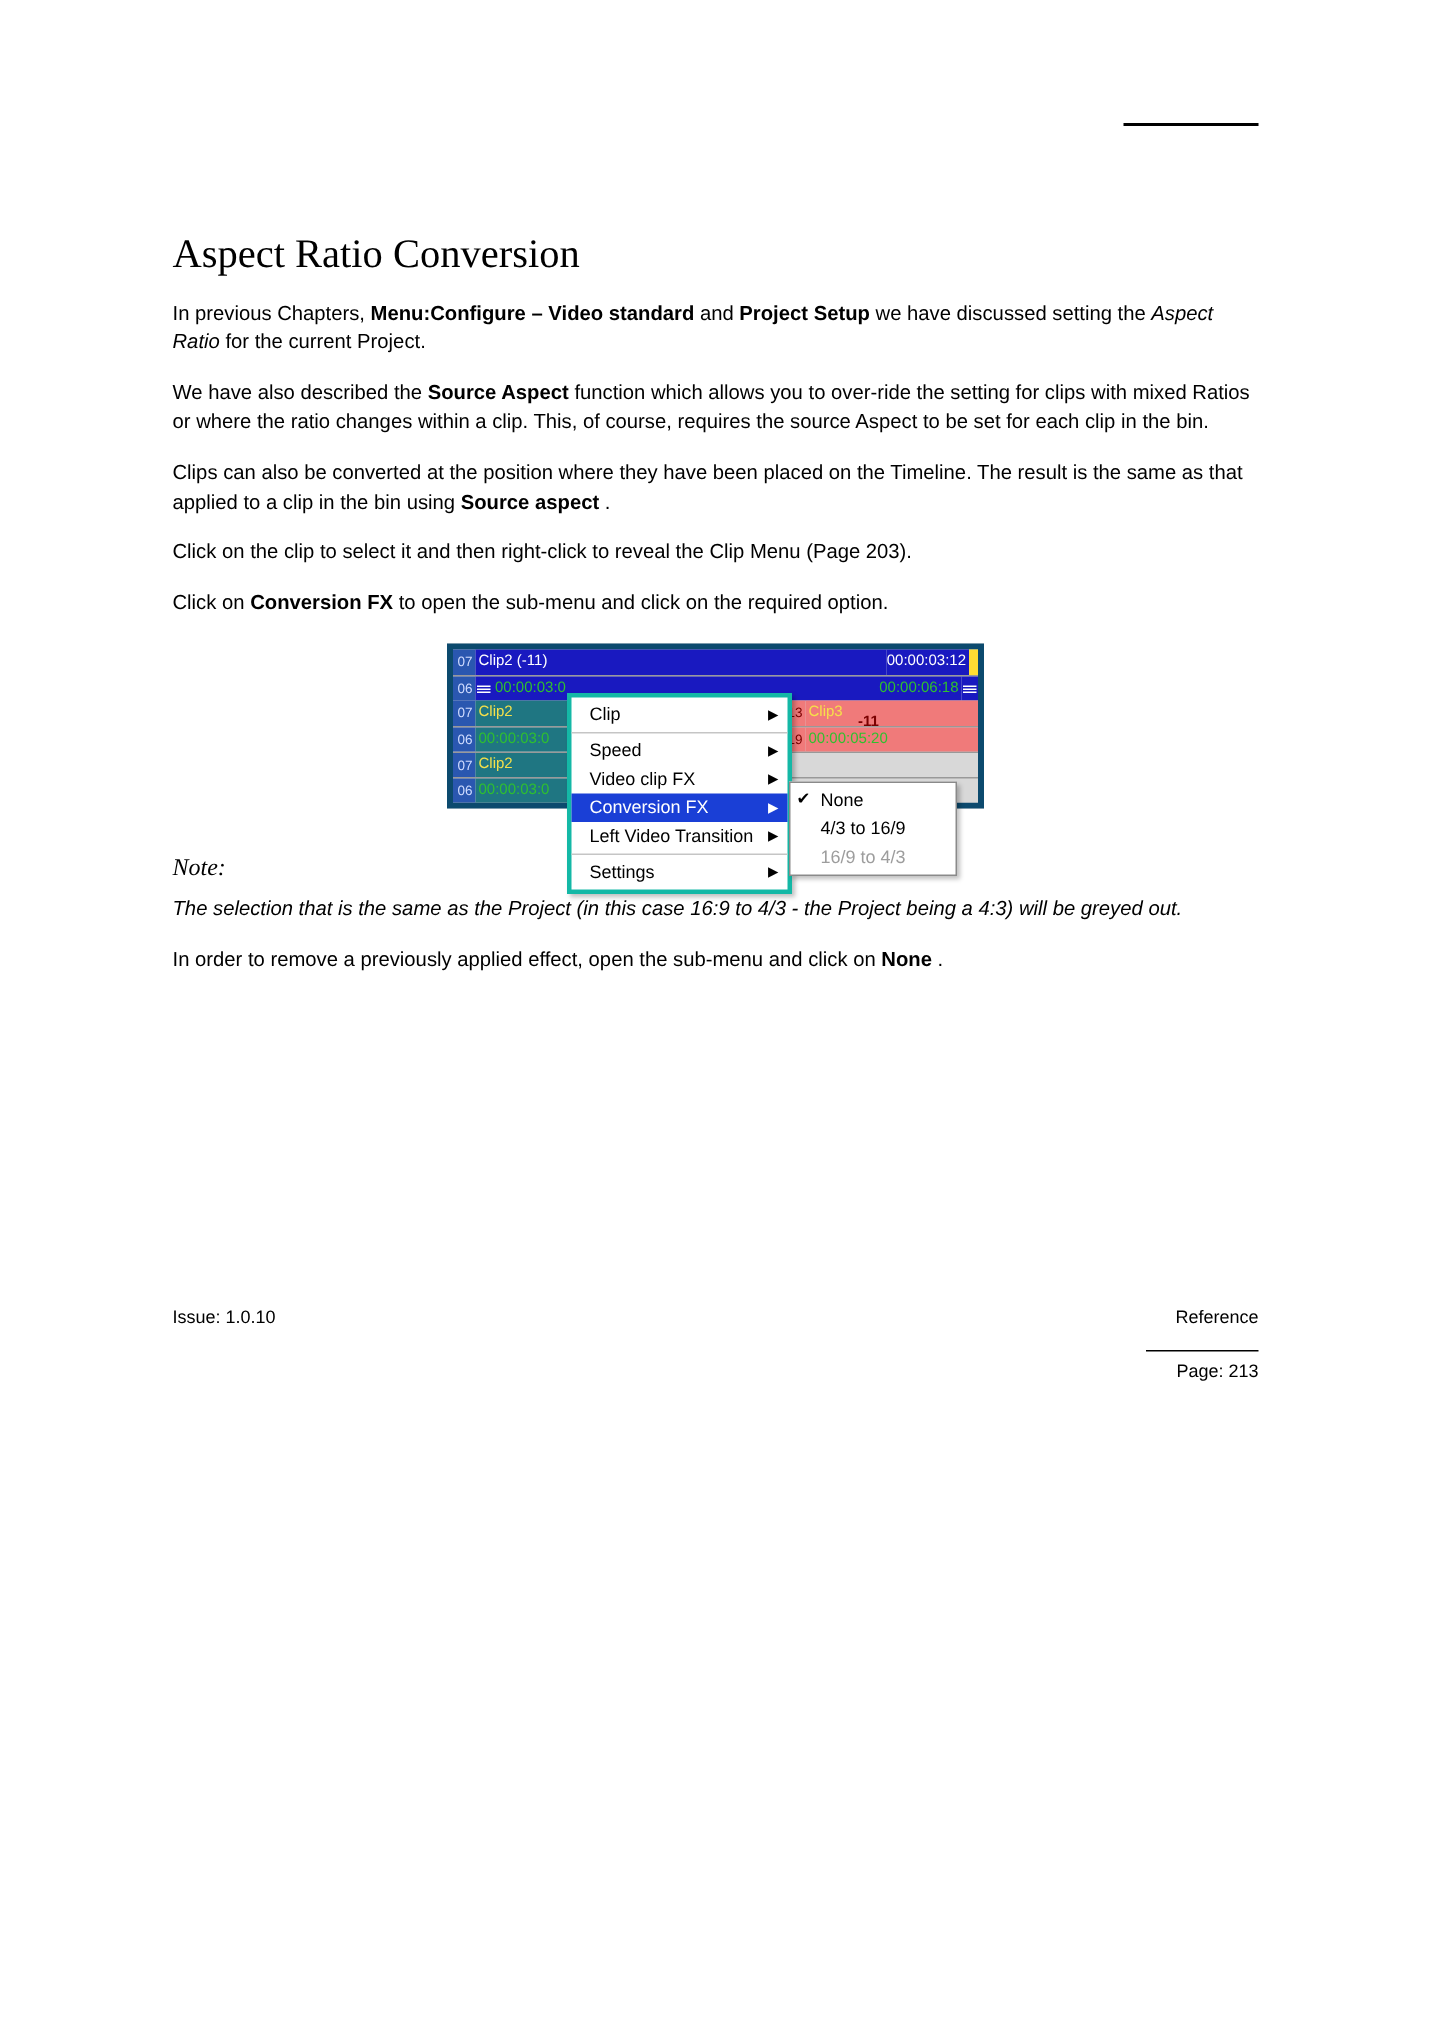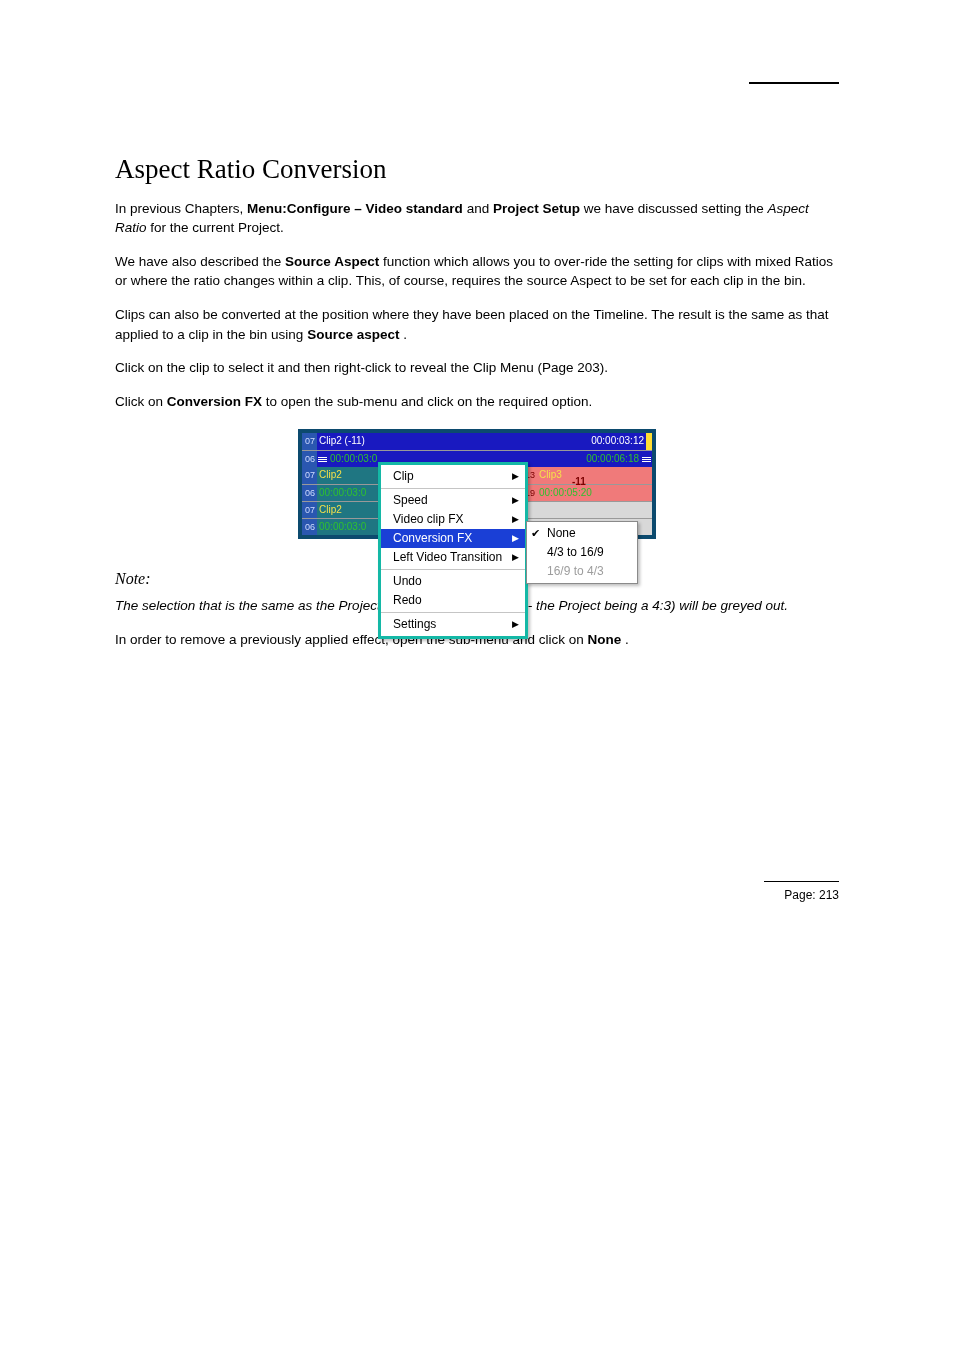--- a/index.html
+++ b/index.html
@@ -295,28 +295,20 @@
         <span class="lbl">Conversion FX</span>
         <span class="arrow">▶</span>
       </div>
       <div class="menu-item">
         <span class="lbl">Left Video Transition</span>
         <span class="arrow">▶</span>
       </div>
     </div>
     <div class="menu-group">
       <div class="menu-item">
-        <span class="lbl">Undo</span>
-      </div>
-      <div class="menu-item">
-        <span class="lbl">Redo</span>
-      </div>
-    </div>
-    <div class="menu-group">
-      <div class="menu-item">
         <span class="lbl">Settings</span>
         <span class="arrow">▶</span>
       </div>
     </div>
   </div>
 
   <div class="submenu">
     <div class="sub-item">
       <span class="chk">✔</span>
       <span>None</span>
@@ -335,20 +327,26 @@
 <div class="note-title">Note:</div>
 <p class="note-body">The selection that is the same as the Project (in this case 16:9 to 4/3 - the Project being a 4:3) will be greyed out.</p>
 
 <p>
   <span>In order to remove a previously applied effect, open the sub-menu and click on </span>
   <span class="bold">None</span>
   <span>.</span>
 </p>
 
 <div class="footer">
+  <div class="footer-line1">
+    <span>Issue: 1.0.10</span>
+    <span class="footer-right">
+      <span>Reference</span>
+    </span>
+  </div>
   <div class="footer-line1">
     <span></span>
     <span class="footer-right">
       <span class="footer-underline"></span><br>
       <span>Page: 213</span>
     </span>
   </div>
 </div>
 
 </body></html>

